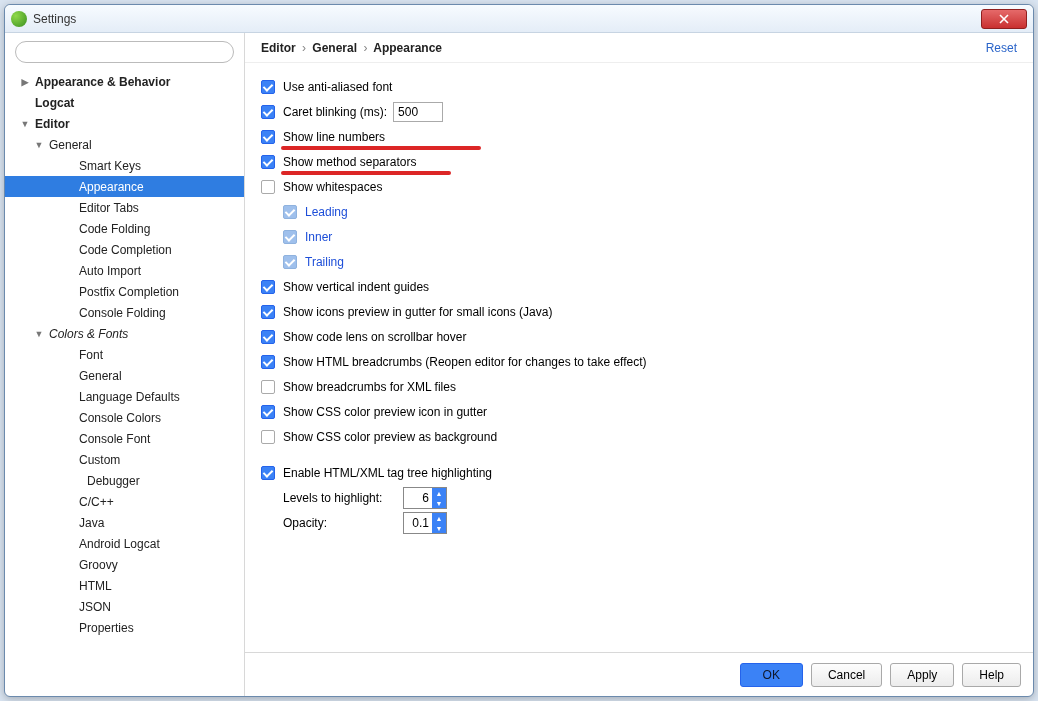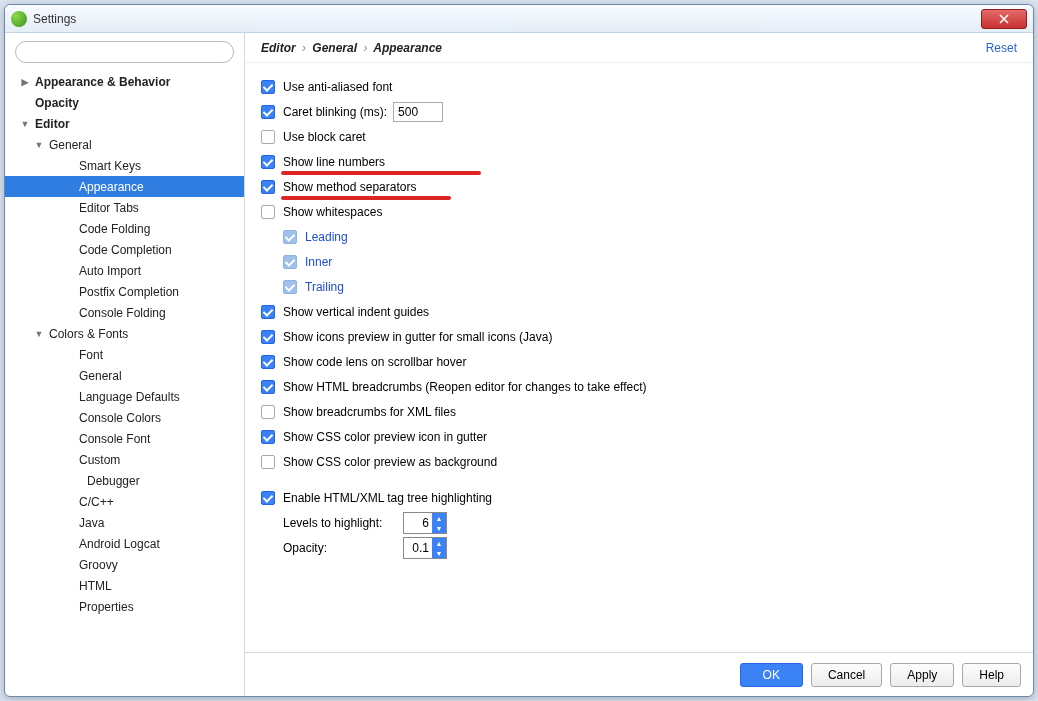--- a/index.html
+++ b/index.html
@@ -21,21 +21,21 @@
   .tree-item { display: flex; align-items: center; height: 21px; padding-left: 14px; cursor: default; color: #222; }
   .tree-item.bold { font-weight: bold; }
   .tree-item .arrow { width: 12px; text-align: center; color: #777; font-size: 9px; }
   .tree-item .arrow.none { visibility: hidden; }
   .tree-item.selected { background: #2f7de1; color: #fff; }
   .tree-item.l1 { padding-left: 14px; }
   .tree-item.l2 { padding-left: 28px; }
   .tree-item.l3 { padding-left: 58px; }
   .main { flex: 1; display: flex; flex-direction: column; overflow: hidden; }
   .crumb-row { display: flex; align-items: center; height: 30px; padding: 0 16px; border-bottom: 1px solid #eee; }
-  .crumb { font-weight: bold; color: #222; font-style: italic; }
+  .crumb { font-weight: bold; color: #222; }
   .crumb .sep { color: #888; margin: 0 3px; font-weight: normal; }
   .reset { margin-left: auto; color: #2a64c9; cursor: pointer; }
   .panel { flex: 1; overflow-y: auto; padding: 12px 16px; }
   .row { display: flex; align-items: center; height: 24px; margin-bottom: 1px; }
   .row.indent { padding-left: 22px; }
   .row.dim { color: #1d4ed8; }
   .row.gap { margin-top: 12px; }
   .chk { width: 14px; height: 14px; margin-right: 8px; border: 1px solid #aaa; border-radius: 2px; display: inline-flex; align-items: center; justify-content: center; background: #fff; flex-shrink: 0; }
   .chk.checked { background: #3b82f6; border-color: #2563eb; }
   .chk.checked::after { content: ""; width: 4px; height: 7px; border: solid #fff; border-width: 0 2px 2px 0; transform: rotate(45deg); margin-top: -2px; }
@@ -45,21 +45,21 @@
   .highlight-red::after { content: ""; position: absolute; left: 20px; bottom: -1px; height: 4px; border-radius: 4px; background: #dc2626; }
   .hl1::after { width: 200px; }
   .hl2::after { width: 170px; }
   .sub-label { display: inline-block; width: 120px; }
   .spin-wrap { display: inline-flex; align-items: center; border: 1px solid #888; height: 22px; }
   .spin-wrap input { width: 28px; height: 20px; border: none; text-align: right; padding-right: 3px; }
   .spin-btns { width: 14px; background: #3b82f6; height: 20px; display: flex; flex-direction: column; }
   .spin-btns div { flex:1; display:flex; align-items:center; justify-content:center; color:#fff; font-size: 7px; line-height: 1; }
   .footer { height: 44px; border-top: 1px solid #d8d8d8; display: flex; align-items: center; justify-content: flex-end; padding: 0 12px; gap: 8px; }
   .btn { height: 24px; padding: 0 16px; border: 1px solid #a9a9a9; border-radius: 3px; background: linear-gradient(#fdfdfd, #ececec); cursor: pointer; }
-  .btn.primary { background: #3b82f6; border-color: #2563eb; color: #ffffff; padding: 0 22px; }
+  .btn.primary { background: #3b82f6; border-color: #2563eb; color: #0f172a; padding: 0 22px; }
 </style>
 </head>
 <body>
 
 <div class="window">
   <div class="titlebar">
     <div class="app-icon"></div>
     <span class="title">Settings</span>
     <div class="spacer"></div>
     <div class="close">
@@ -75,21 +75,21 @@
         <span class="search-icon"></span>
         <input class="search" placeholder="" style="">
       </div>
       <div class="tree" id="tree">
           <div class="tree-item l1 bold">
             <span class="arrow">▶</span>
             <span style="margin-left: 4px;">Appearance &amp; Behavior</span>
           </div>
           <div class="tree-item l1 bold">
             <span class="arrow none">▶</span>
-            <span style="margin-left: 4px;">Opacity</span>
+            <span style="margin-left: 4px;">Logcat</span>
           </div>
           <div class="tree-item l1 bold">
             <span class="arrow">▼</span>
             <span style="margin-left: 4px;">Editor</span>
           </div>
           <div class="tree-item l2">
             <span class="arrow">▼</span>
             <span style="margin-left: 4px;">General</span>
           </div>
           <div class="tree-item l3">
@@ -119,21 +119,21 @@
           <div class="tree-item l3">
             <span class="arrow none">▶</span>
             <span style="margin-left: 4px;">Postfix Completion</span>
           </div>
           <div class="tree-item l3">
             <span class="arrow none">▶</span>
             <span style="margin-left: 4px;">Console Folding</span>
           </div>
           <div class="tree-item l2">
             <span class="arrow">▼</span>
-            <span style="margin-left: 4px;">Colors &amp; Fonts</span>
+            <span style="margin-left: 4px; font-style: italic;">Colors &amp; Fonts</span>
           </div>
           <div class="tree-item l3">
             <span class="arrow none">▶</span>
             <span style="margin-left: 4px;">Font</span>
           </div>
           <div class="tree-item l3">
             <span class="arrow none">▶</span>
             <span style="margin-left: 4px;">General</span>
           </div>
           <div class="tree-item l3">
@@ -168,20 +168,24 @@
             <span class="arrow none">▶</span>
             <span style="margin-left: 4px;">Android Logcat</span>
           </div>
           <div class="tree-item l3">
             <span class="arrow none">▶</span>
             <span style="margin-left: 4px;">Groovy</span>
           </div>
           <div class="tree-item l3">
             <span class="arrow none">▶</span>
             <span style="margin-left: 4px;">HTML</span>
+          </div>
+          <div class="tree-item l3">
+            <span class="arrow none">▶</span>
+            <span style="margin-left: 4px;">JSON</span>
           </div>
           <div class="tree-item l3">
             <span class="arrow none">▶</span>
             <span style="margin-left: 4px;">Properties</span>
           </div>
         </div>
     </div>
 
     <div class="main">
       <div class="crumb-row">
@@ -197,24 +201,20 @@
 
       <div class="panel">
         <div class="row">
             <span class="chk checked"></span>
             <span>Use anti-aliased font</span>
           </div>
         <div class="row">
             <span class="chk checked"></span>
             <span>Caret blinking (ms):</span>
             <input class="txtfield" value="500" style="">
-          </div>
-        <div class="row">
-            <span class="chk"></span>
-            <span>Use block caret</span>
           </div>
         <div class="row highlight-red hl1">
             <span class="chk checked"></span>
             <span>Show line numbers</span>
           </div>
         <div class="row highlight-red hl2">
             <span class="chk checked"></span>
             <span>Show method separators</span>
           </div>
         <div class="row">

